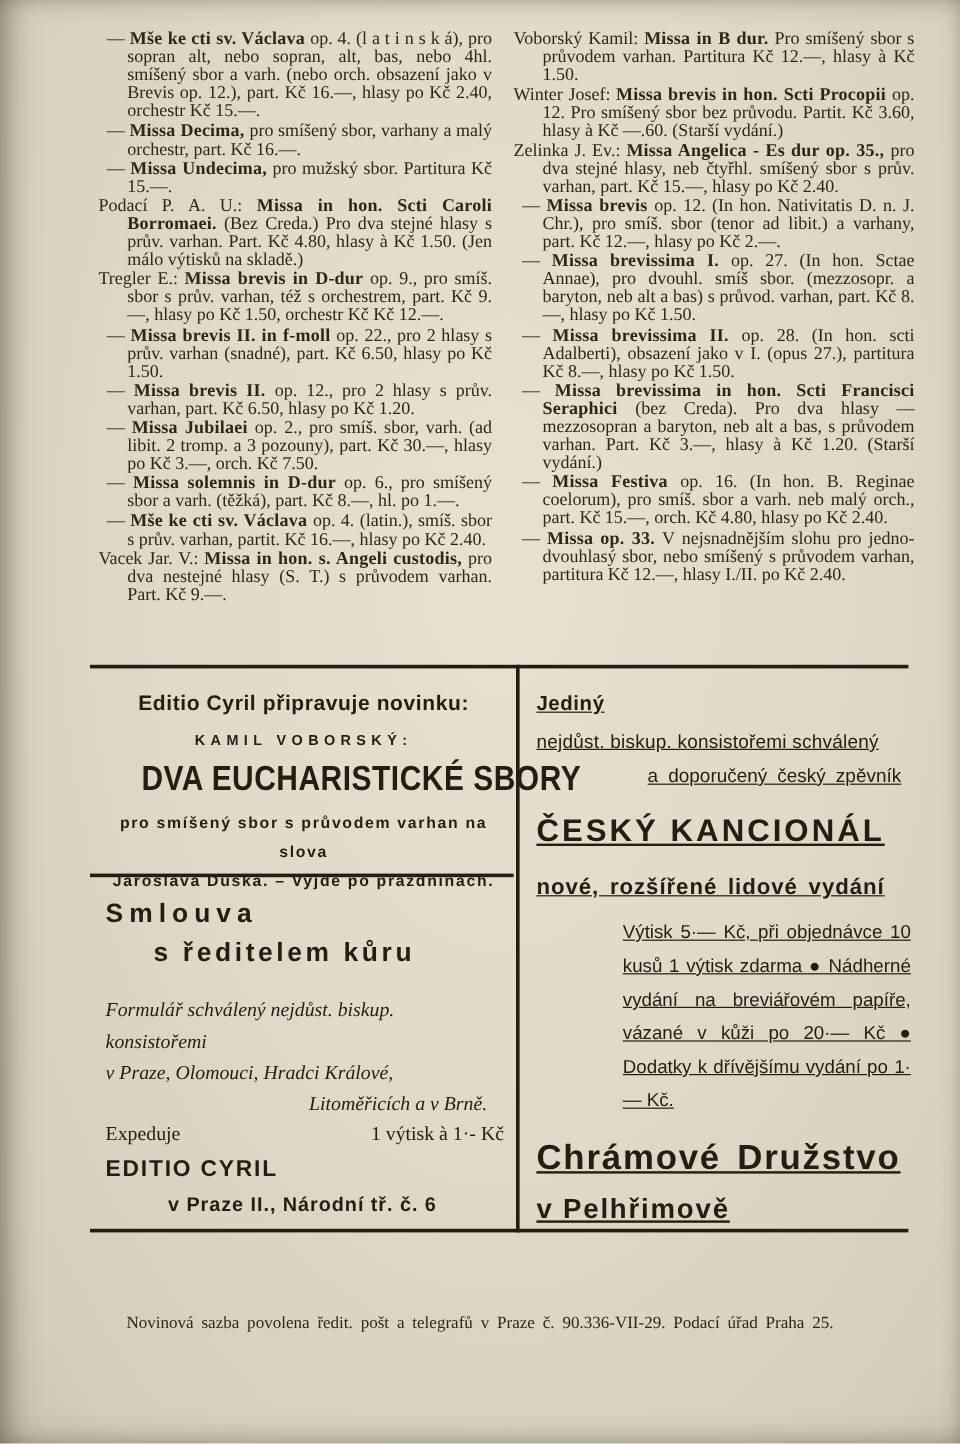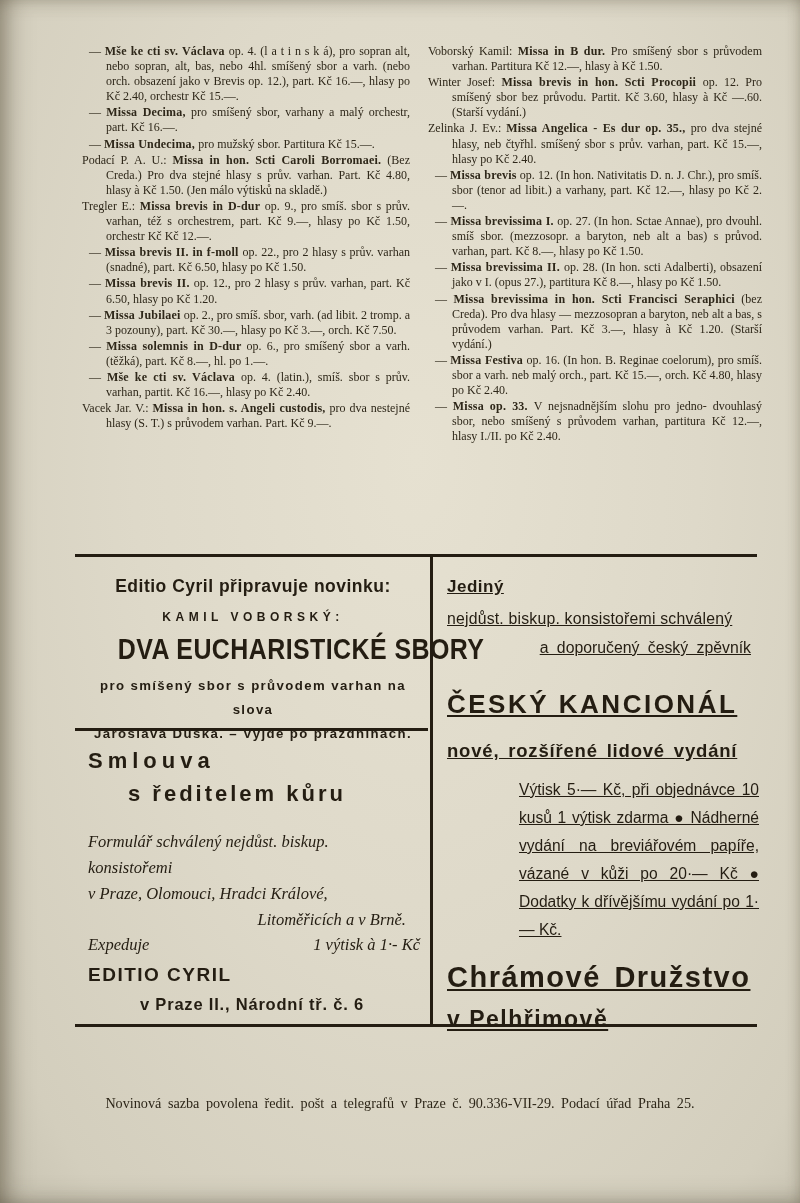--- a/index.html
+++ b/index.html
@@ -8,21 +8,21 @@
   .page{position:absolute;inset:0;
     background:
       radial-gradient(ellipse at 52% 38%, #e6e1d1 0%, #ded9c9 48%, #d3cebd 88%, #c8c3b2 100%);
     box-shadow:
       inset 20px 0 26px -14px rgba(70,60,40,.5),
       inset -8px 0 16px -10px rgba(70,60,40,.3),
       inset 0 12px 22px -14px rgba(70,60,40,.28),
       inset 0 -16px 26px -16px rgba(70,60,40,.35);
     color:#2b241a;}
   
-  .col{position:absolute;top:44px;font-size:12px;line-height:15.1px;
+  .col{position:absolute;top:26px;font-size:15px;line-height:15.1px;
        text-align:justify;hyphens:auto;-webkit-hyphens:auto;color:#2e2719;}
   .col-left{left:82px;width:328px;}
   .col-right{left:428px;width:334px;}
   .entry{margin:0 0 1px 0;padding-left:24px;text-indent:-24px;}
   .entry.dash{text-indent:-17px;}
   .entry b{font-weight:bold;letter-spacing:.2px;}
   
   .rule-h{position:absolute;background:#241d12;height:3px;}
   .rule-v{position:absolute;background:#241d12;width:3px;}
   .ad{position:absolute;color:#241d12;}
@@ -30,28 +30,28 @@
   .nov-kicker{font-family:"Liberation Sans",sans-serif;font-weight:bold;font-size:17.5px;letter-spacing:.5px;}
   .nov-author{font-family:"Liberation Sans",sans-serif;font-weight:bold;font-size:12px;letter-spacing:4.5px;margin-top:13px;}
   .nov-title{font-family:"Liberation Sans",sans-serif;font-weight:bold;font-size:29px;white-space:nowrap;
              display:inline-block;transform:scaleX(.86);transform-origin:50% 50%;margin-top:9px;letter-spacing:.5px;}
   .nov-sub{font-family:"Liberation Sans",sans-serif;font-weight:bold;font-size:13.2px;letter-spacing:1.4px;line-height:24px;margin-top:8px;}
   .ad-smlouva{left:88px;top:748px;width:332px;}
   .sml-t1{font-family:"Liberation Sans",sans-serif;font-weight:bold;font-size:22px;letter-spacing:5px;}
   .sml-t2{font-family:"Liberation Sans",sans-serif;font-weight:bold;font-size:22px;letter-spacing:3px;padding-left:40px;margin-top:7px;}
   .sml-body{font-style:italic;font-size:16.5px;line-height:26px;margin-top:22px;}
   .sml-right{text-align:right;padding-right:14px;}
-  .sml-row{display:flex;justify-content:space-between;font-style:italic;font-size:16.5px;margin-top:2px;}
+  .sml-row{display:flex;justify-content:space-between;font-size:16.5px;margin-top:2px;}
   .sml-pub{font-family:"Liberation Sans",sans-serif;font-weight:bold;font-size:19px;letter-spacing:1.5px;margin-top:9px;}
   .sml-addr{font-family:"Liberation Sans",sans-serif;font-weight:bold;font-size:16.5px;letter-spacing:.8px;padding-left:52px;margin-top:9px;}
   .ad-kancional{left:447px;top:577px;width:312px;text-decoration:underline;}
   .kan-k1{font-family:"Liberation Sans",sans-serif;font-weight:bold;font-size:17px;letter-spacing:.5px;}
   .kan-k2{font-family:"Liberation Sans",sans-serif;font-size:15.8px;margin-top:13px;letter-spacing:.2px;}
   .kan-k3{font-family:"Liberation Sans",sans-serif;font-size:15.8px;margin-top:11px;text-align:right;padding-right:8px;word-spacing:4px;}
-  .kan-title{font-family:"Liberation Sans",sans-serif;font-weight:bold;font-size:26px;letter-spacing:2.5px;margin-top:32px;white-space:nowrap;}
+  .kan-title{font-family:"Liberation Sans",sans-serif;font-weight:bold;font-size:26px;letter-spacing:2.5px;margin-top:20px;white-space:nowrap;}
   .kan-sub{font-family:"Liberation Sans",sans-serif;font-weight:bold;font-size:18.5px;letter-spacing:.8px;word-spacing:3px;margin-top:20px;white-space:nowrap;}
   .kan-body{font-family:"Liberation Sans",sans-serif;font-size:15.6px;line-height:28px;padding-left:72px;margin-top:14px;text-align:justify;}
   .kan-org1{font-family:"Liberation Sans",sans-serif;font-weight:bold;font-size:29px;letter-spacing:1.5px;margin-top:17px;word-spacing:4px;}
   .kan-org2{font-family:"Liberation Sans",sans-serif;font-weight:bold;font-size:23px;letter-spacing:1.5px;margin-top:12px;}
   
   .footer{position:absolute;left:0;top:1095px;width:100%;text-align:center;
           font-size:14.2px;color:#2e2719;word-spacing:3px;}
 </style>
 </head>
 <body>

